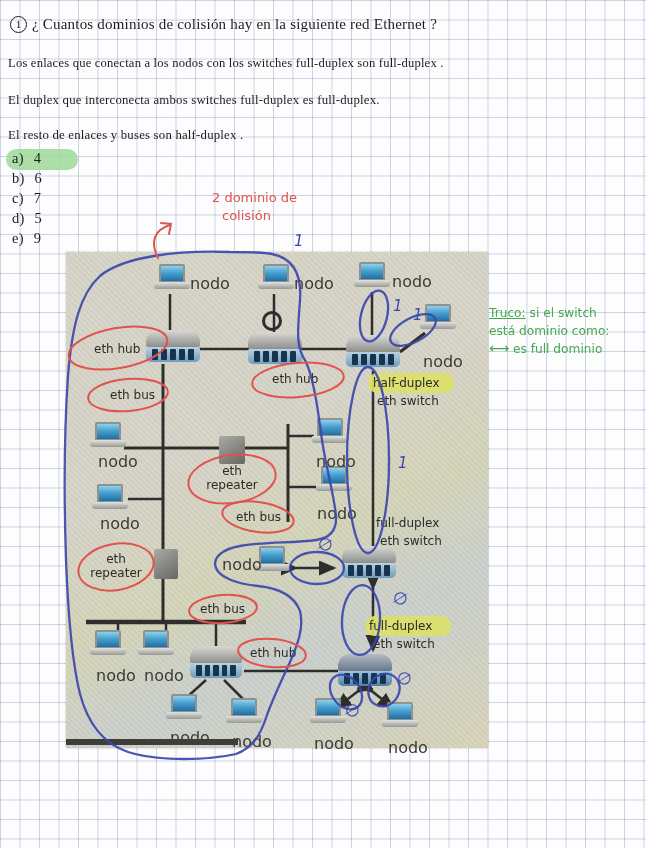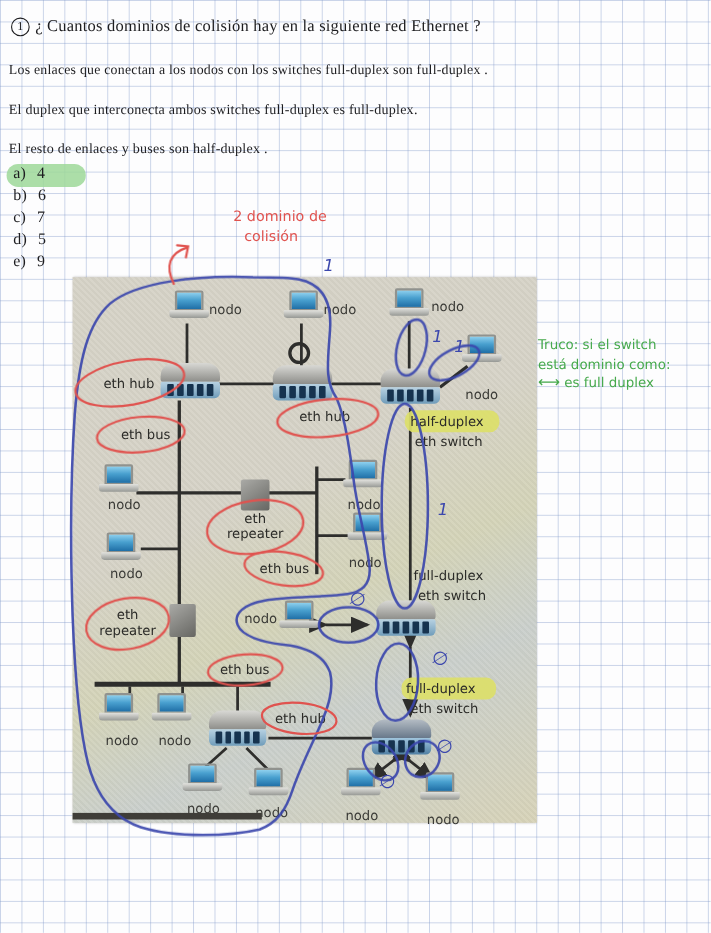--- a/index.html
+++ b/index.html
@@ -10,29 +10,29 @@
       linear-gradient(to bottom, rgba(125,150,200,.40) 1px, transparent 1px);
     background-size:19.5px 19.5px;
     font-family:"DejaVu Sans",sans-serif;}
   .abs{position:absolute}
   .hand{font-family:Liberation Serif, serif;color:#1d1d20;letter-spacing:.2px;white-space:nowrap;z-index:5}
   .qnum{display:inline-block;width:15px;height:15px;line-height:15px;border:1.6px solid #1d1d20;
         border-radius:50%;font-size:11px;text-align:center;margin-right:5px;vertical-align:1px}
   .gpill{position:absolute;background:#9ed899;border-radius:11px;opacity:.85;z-index:4}
   .rednote{position:absolute;color:#e0534f;font-size:13px;z-index:6;white-space:nowrap}
   .greennote{position:absolute;color:#46a94c;font-size:12.2px;line-height:17.5px;z-index:6;white-space:nowrap}
-  .greennote .u{}
+  .greennote .u{text-decoration:underline}
   .photo{position:absolute;left:66px;top:252px;width:422px;height:496px;z-index:1;
     background:
       repeating-linear-gradient(45deg, rgba(255,255,255,.05) 0 2px, rgba(0,0,0,.025) 2px 4px),
       linear-gradient(155deg, rgba(210,206,196,0) 40%, rgba(208,214,150,.30) 58%, rgba(175,200,215,.30) 74%, rgba(218,212,160,.38) 100%),
       #d6d3c7;
     box-shadow:0 0 2px rgba(0,0,0,.25);}
   .lbl{position:absolute;font-size:12px;color:#2b2b28;white-space:nowrap;z-index:3}
-  .nodo{font-size:12px;color:#3a3a36}
+  .nodo{font-size:16px;color:#3a3a36}
   .yhl{position:absolute;background:#dde06a;border-radius:9px;opacity:.92;z-index:2;filter:blur(.4px)}
   .laptop{position:absolute;width:36px;height:30px;z-index:2}
   .laptop .scr{width:26px;height:18px;margin:0 auto;box-sizing:border-box;border-radius:2px 2px 0 0;
     background:linear-gradient(180deg,#8ed0ee 0%,#49a0cf 45%,#1f6ea6 100%);
     border:2px solid #90928e;border-bottom-width:1px}
   .laptop .base{width:36px;height:7px;border-radius:1px 1px 3px 3px;
     background:linear-gradient(180deg,#e2e2de,#979995)}
   .hubdev{position:absolute;width:54px;height:34px;z-index:2}
   .hubdev .dome{height:17px;border-radius:12px 12px 2px 2px;
     background:linear-gradient(180deg,#d8d8d4,#8e8e8a)}
@@ -68,21 +68,21 @@
   <div class="optrow"><b>d)</b><span>5</span></div>
   <div class="optrow"><b>e)</b><span>9</span></div>
 </div>
 
 <div class="rednote" style="left:212px;top:190px">2 dominio de</div>
 <div class="rednote" style="left:222px;top:208px">colisión</div>
 
 <div class="greennote" style="left:489px;top:305px">
   <div><span class="u">Truco:</span><span> si el switch</span></div>
   <div>está dominio como:</div>
-  <div><span style="font-size:14px">⟷</span><span> es full duplex</span></div>
+  <div><span style="font-size:14px">⟷</span><span> es full dominio</span></div>
 </div>
 
 <div class="photo">
 
   <svg class="diagsvg" width="422" height="496" viewBox="0 0 422 496">
     <defs>
       <marker id="ah" markerWidth="8" markerHeight="8" refX="6" refY="3" orient="auto">
         <path d="M0,0 L7,3 L0,6 Z" fill="#2e2e2c"></path>
       </marker>
     </defs>

